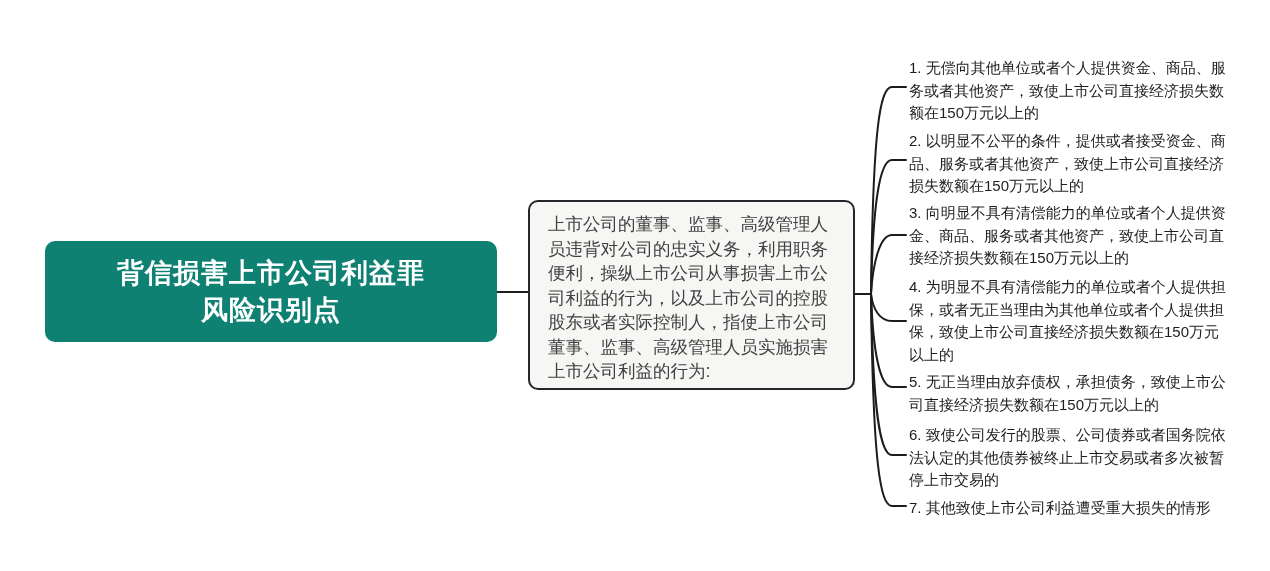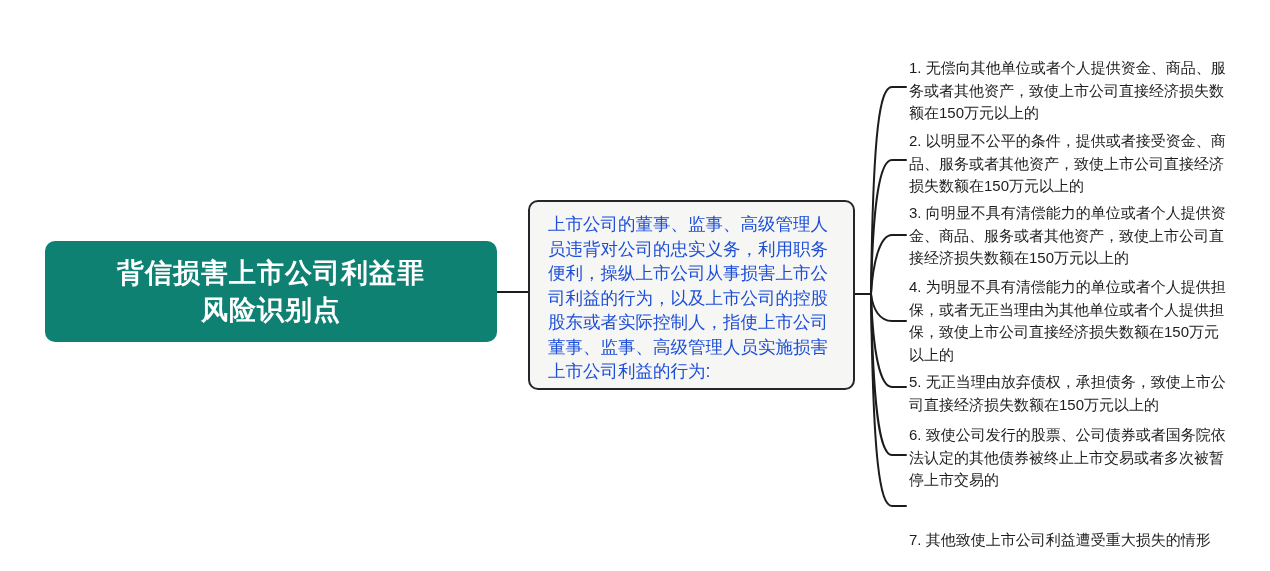--- a/index.html
+++ b/index.html
@@ -30,35 +30,35 @@
     letter-spacing:1px;
   }
   .def-node{
     position:absolute;left:528px;top:200px;width:327px;height:190px;
     box-sizing:border-box;
     background:#f6f6f4;border:2px solid #26262a;border-radius:10px;
     padding:10px 16px 8px 18px;
     cursor:default;
   }
   .def-node .def-text{
-    color:#1d4ed8;font-size:17.5px;line-height:24.5px;
+    color:#404040;font-size:17.5px;line-height:24.5px;
     text-align:left;
   }
   .branch{
     position:absolute;left:909px;width:318px;
     color:#1d1d1d;font-size:15px;line-height:22.5px;
     text-align:left;cursor:default;
   }
   .b1{top:57px;}
   .b2{top:130px;}
   .b3{top:202px;}
   .b4{top:276px;}
   .b5{top:371px;}
   .b6{top:424px;}
-  .b7{top:497px;margin-top:32px;}
+  .b7{top:497px;}
 </style>
 </head>
 <body>
 
 <div class="canvas">
 
   <svg class="connectors" viewBox="0 0 1270 571" xmlns="http://www.w3.org/2000/svg">
     <path d="M 428 292 L 529 292"></path>
     <path d="M 855 294 L 871 294"></path>
     <path d="M 871 294 C 873 127 880 87 892 87 L 906 87"></path>

